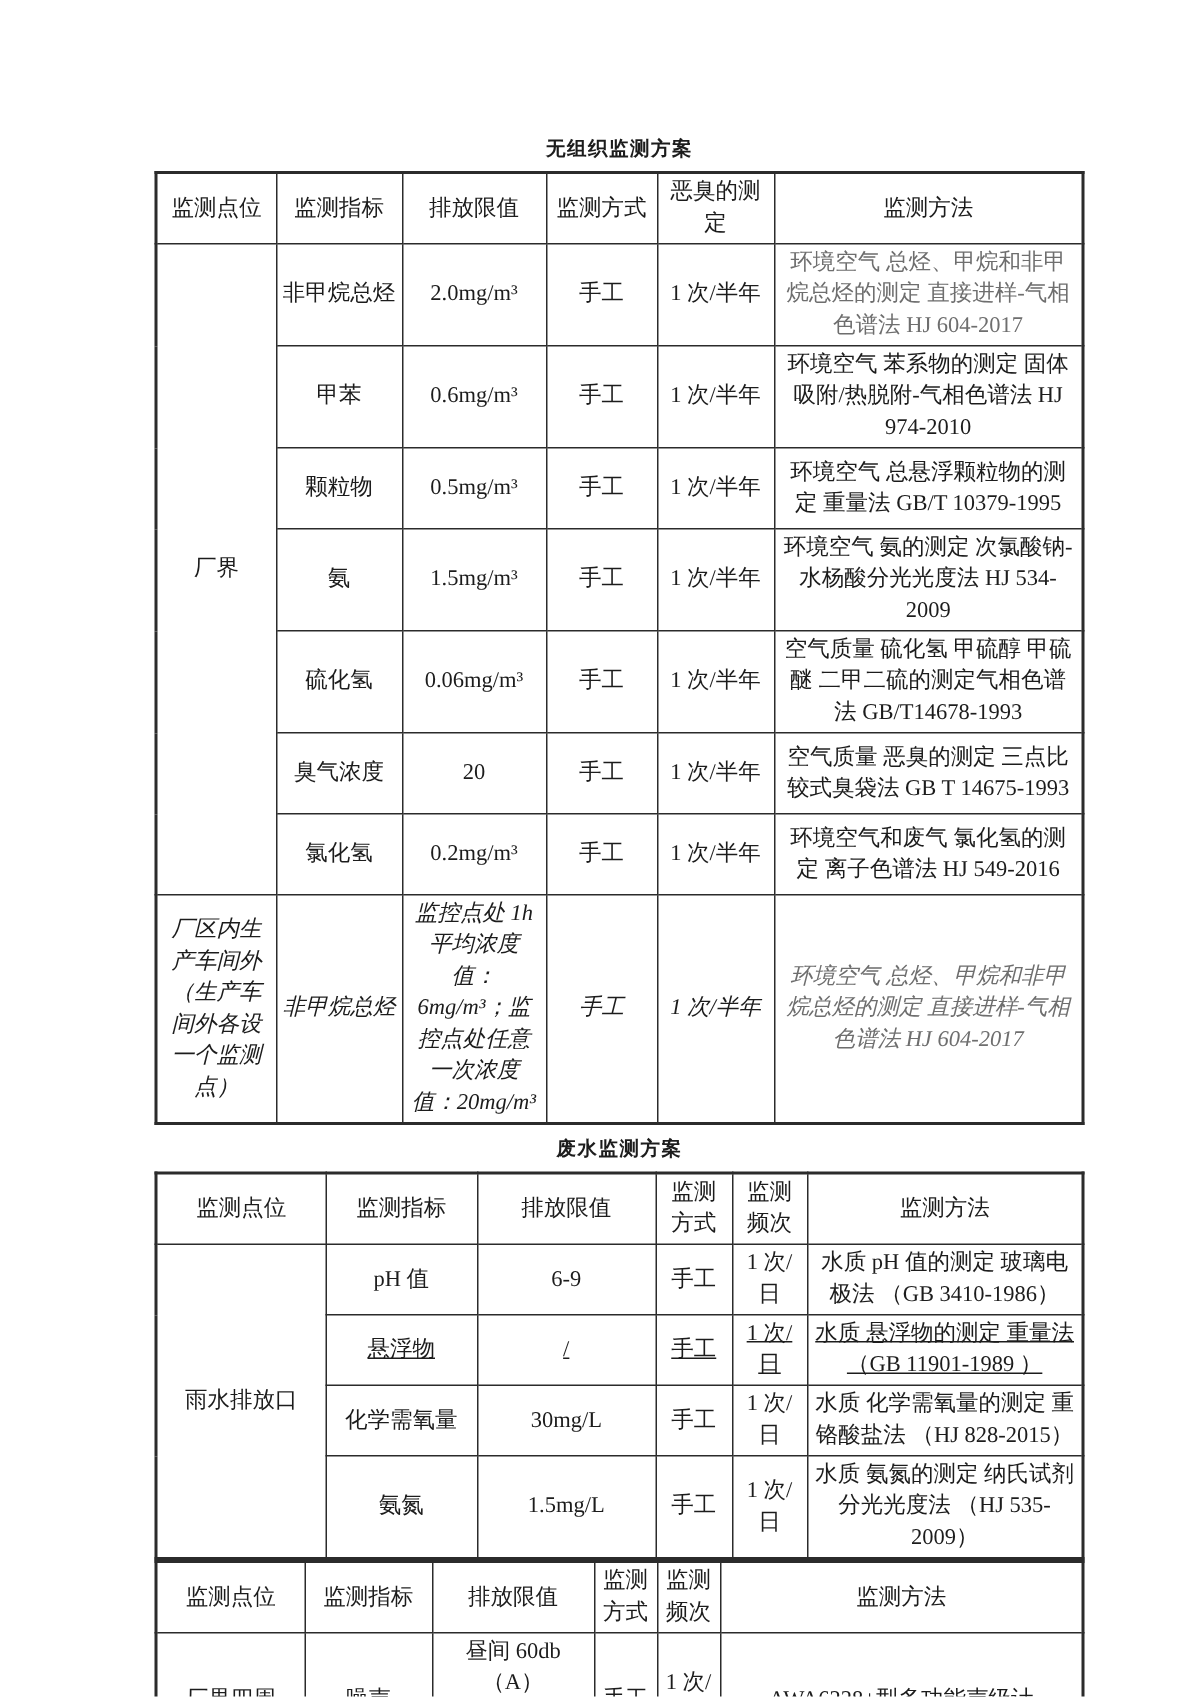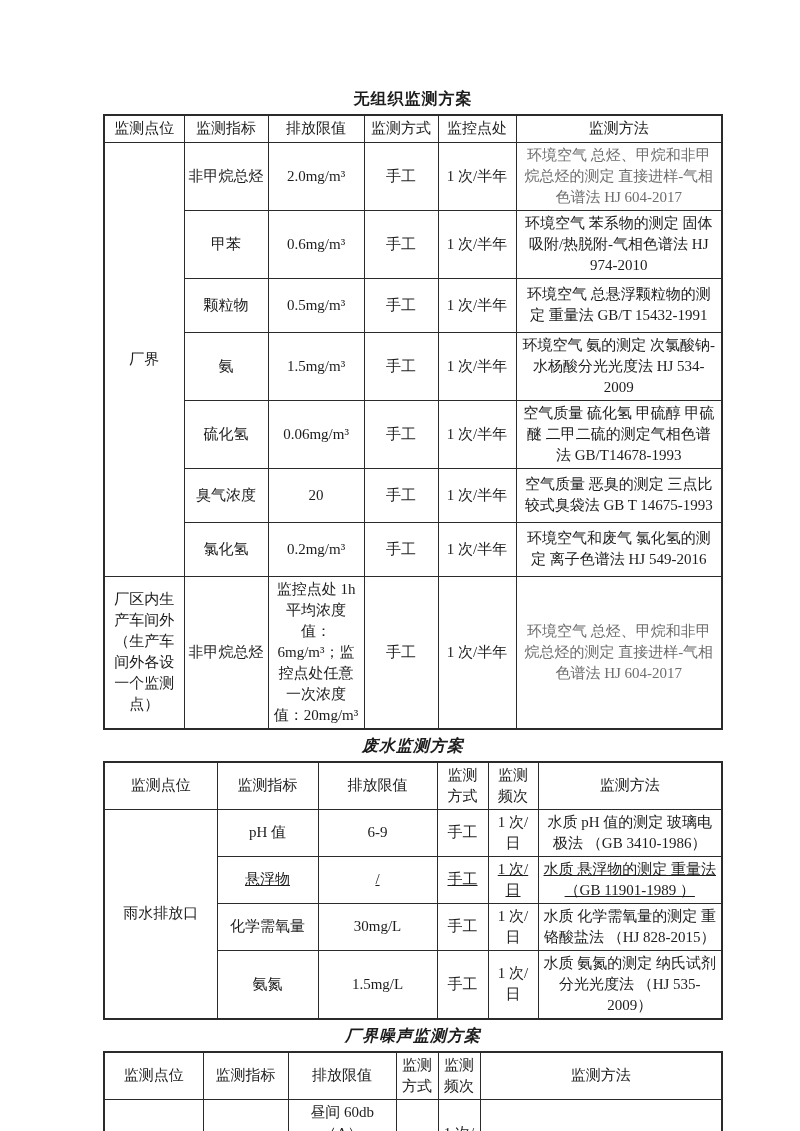--- a/index.html
+++ b/index.html
@@ -9,24 +9,24 @@
     --bg:#ffffff;
   }
   html,body{margin:0;padding:0;}
   body{
     width:800px;height:1131px;position:relative;overflow:hidden;
     background:var(--bg);color:var(--text);
     font-family:"Liberation Serif","DejaVu Serif",serif;
   }
   .sheet{position:absolute;left:103px;top:88px;width:620px;}
   .tbl-title{
-    font-size:16px;font-weight:bold;text-align:center;
+    font-size:13px;font-weight:bold;text-align:center;
     margin:0 0 4px 0;line-height:22px;letter-spacing:1px;
   }
-  .tbl-title.mid{margin-top:5px;font-style:italic;}
+  .tbl-title.mid{margin-top:5px;}
   table.plan-table{
     border-collapse:collapse;table-layout:fixed;width:618px;
     border:2px solid var(--border);
   }
   table.plan-table th,table.plan-table td{
     border:1px solid var(--border);
     text-align:center;vertical-align:middle;
     font-size:15px;line-height:1.4;
     padding:2px 4px;
     white-space:pre-line;
@@ -49,21 +49,21 @@
         <col style="width: 74px;">
         <col style="width: 78px;">
         <col style="width: 206px;">
       </colgroup>
       <thead>
         <tr style="height: 27px;">
           <th>监测点位</th>
           <th>监测指标</th>
           <th>排放限值</th>
           <th>监测方式</th>
-          <th>监控点处</th>
+          <th>恶臭的测定</th>
           <th>监测方法</th>
         </tr>
       </thead>
       <tbody>
         <tr style="height: 62px;">
           <td rowspan="7">厂界</td>
           <td>非甲烷总烃</td>
           <td>2.0mg/m³</td>
           <td>手工</td>
           <td>1 次/半年</td>
@@ -74,21 +74,21 @@
           <td>0.6mg/m³</td>
           <td>手工</td>
           <td>1 次/半年</td>
           <td>环境空气 苯系物的测定 固体吸附/热脱附-气相色谱法 HJ 974-2010</td>
         </tr>
         <tr style="height: 54px;">
           <td>颗粒物</td>
           <td>0.5mg/m³</td>
           <td>手工</td>
           <td>1 次/半年</td>
-          <td>环境空气 总悬浮颗粒物的测定 重量法 GB/T 15432-1991</td>
+          <td>环境空气 总悬浮颗粒物的测定 重量法 GB/T 10379-1995</td>
         </tr>
         <tr style="height: 54px;">
           <td>氨</td>
           <td>1.5mg/m³</td>
           <td>手工</td>
           <td>1 次/半年</td>
           <td>环境空气 氨的测定 次氯酸钠-水杨酸分光光度法 HJ 534-2009</td>
         </tr>
         <tr style="height: 62px;">
           <td>硫化氢</td>
@@ -104,21 +104,21 @@
           <td>1 次/半年</td>
           <td>空气质量 恶臭的测定 三点比较式臭袋法 GB T 14675-1993</td>
         </tr>
         <tr style="height: 54px;">
           <td>氯化氢</td>
           <td>0.2mg/m³</td>
           <td>手工</td>
           <td>1 次/半年</td>
           <td>环境空气和废气 氯化氢的测定 离子色谱法 HJ 549-2016</td>
         </tr>
-        <tr style="height: 130px;">
+        <tr style="height: 130px; font-style: italic;">
           <td>厂区内生产车间外（生产车间外各设一个监测点）</td>
           <td>非甲烷总烃</td>
           <td>监控点处 1h 平均浓度值：6mg/m³；监控点处任意一次浓度值：20mg/m³</td>
           <td>手工</td>
           <td>1 次/半年</td>
           <td class="muted">环境空气 总烃、甲烷和非甲烷总烃的测定 直接进样-气相色谱法 HJ 604-2017</td>
         </tr>
       </tbody>
     </table>
 
@@ -170,21 +170,20 @@
         <tr style="height: 44px;">
           <td>氨氮</td>
           <td>1.5mg/L</td>
           <td>手工</td>
           <td>1 次/日</td>
           <td>水质 氨氮的测定 纳氏试剂分光光度法 （HJ 535-2009）</td>
         </tr>
       </tbody>
     </table>
 
-  <h2 class="tbl-title mid">厂界噪声监测方案</h2>
   <table class="plan-table">
       <colgroup>
         <col style="width: 99px;">
         <col style="width: 85px;">
         <col style="width: 108px;">
         <col style="width: 42px;">
         <col style="width: 42px;">
         <col style="width: 242px;">
       </colgroup>
       <thead>

